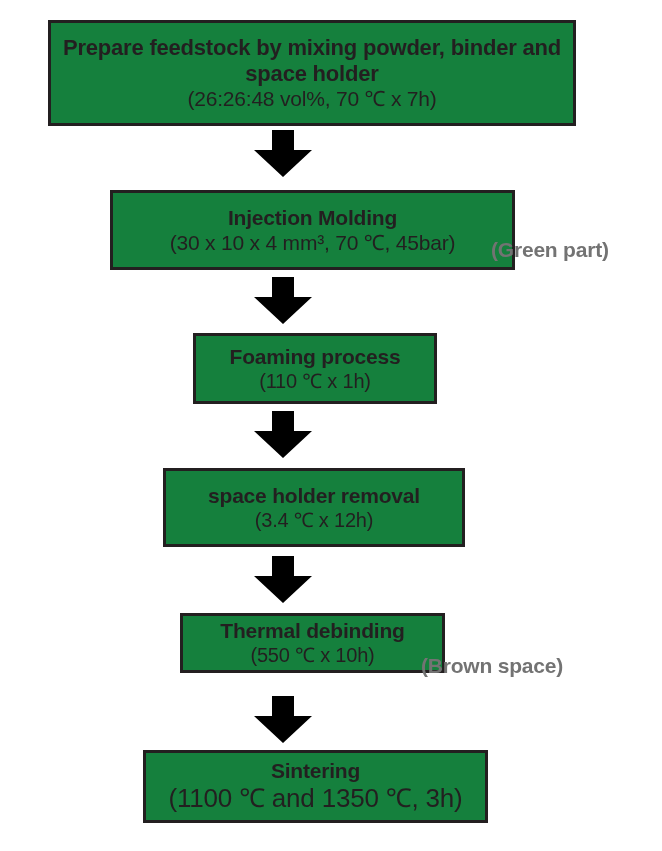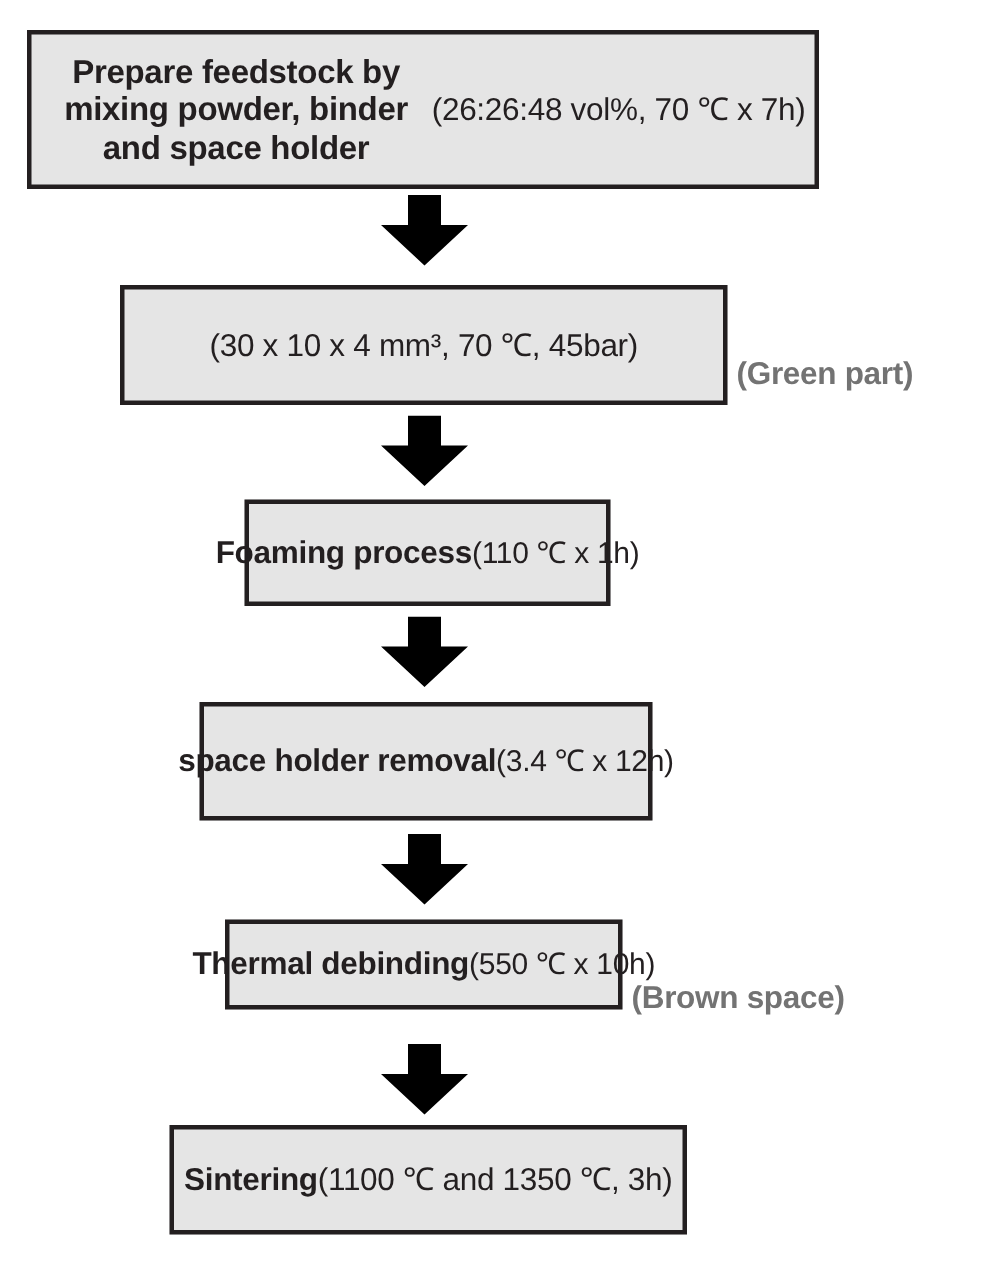--- a/index.html
+++ b/index.html
@@ -21,29 +21,30 @@
     position: absolute;
     left: 0;
     top: 0;
     width: 662px;
     height: 851px;
   }
 
   .node {
     position: absolute;
     box-sizing: border-box;
-    background: #e5e5e5;
+    background: #15803d;
     border: 3px solid #231f20;
     display: flex;
-    flex-direction: row;
+    flex-direction: column;
     align-items: center;
     justify-content: center;
     text-align: center;
     line-height: 1.14;
     padding: 2px 6px;
+    margin-left: 30px;
   }
 
   .node .title {
     font-weight: bold;
     font-size: 21px;
     letter-spacing: -0.2px;
     white-space: nowrap;
   }
 
   .node .title.wrap {
@@ -63,21 +64,21 @@
   #node-feedstock  { left: 18px;  top: 20px;  width: 528px; height: 106px; }
   #node-injection  { left: 80px;  top: 190px; width: 405px; height: 80px;  }
   #node-foaming    { left: 163px; top: 333px; width: 244px; height: 71px;  }
   #node-spaceholder{ left: 133px; top: 468px; width: 302px; height: 79px;  }
   #node-debinding  { left: 150px; top: 613px; width: 265px; height: 60px;  }
   #node-sintering  { left: 113px; top: 750px; width: 345px; height: 73px;  }
 
   #node-feedstock .title  { font-size: 22px; }
   #node-feedstock .params { font-size: 21px; }
   #node-injection .params { font-size: 21px; }
-  #node-sintering .params { font-size: 21px; }
+  #node-sintering .params { font-size: 26px; }
 
   
   .arrow {
     position: absolute;
     width: 62px;
     height: 48px;
     left: 252px;
   }
   .arrow svg { display: block; width: 100%; height: 100%; }
 
@@ -109,20 +110,21 @@
     <div class="params">(26:26:48 vol%, 70 ℃ x 7h)</div>
   </div>
 
   <div class="arrow" id="arrow-1">
     <svg viewBox="0 0 62 48" xmlns="http://www.w3.org/2000/svg" aria-hidden="true">
       <polygon points="20,0 42,0 42,20 60,20 31,47 2,20 20,20" fill="#000000"></polygon>
     </svg>
   </div>
 
   <div class="node" id="node-injection">
+    <div class="title">Injection Molding</div>
     <div class="params">(30 x 10 x 4 mm³, 70 ℃, 45bar)</div>
   </div>
 
   <div class="side-note" id="note-green">(Green part)</div>
 
   <div class="arrow" id="arrow-2">
     <svg viewBox="0 0 62 48" xmlns="http://www.w3.org/2000/svg" aria-hidden="true">
       <polygon points="20,0 42,0 42,20 60,20 31,47 2,20 20,20" fill="#000000"></polygon>
     </svg>
   </div>

